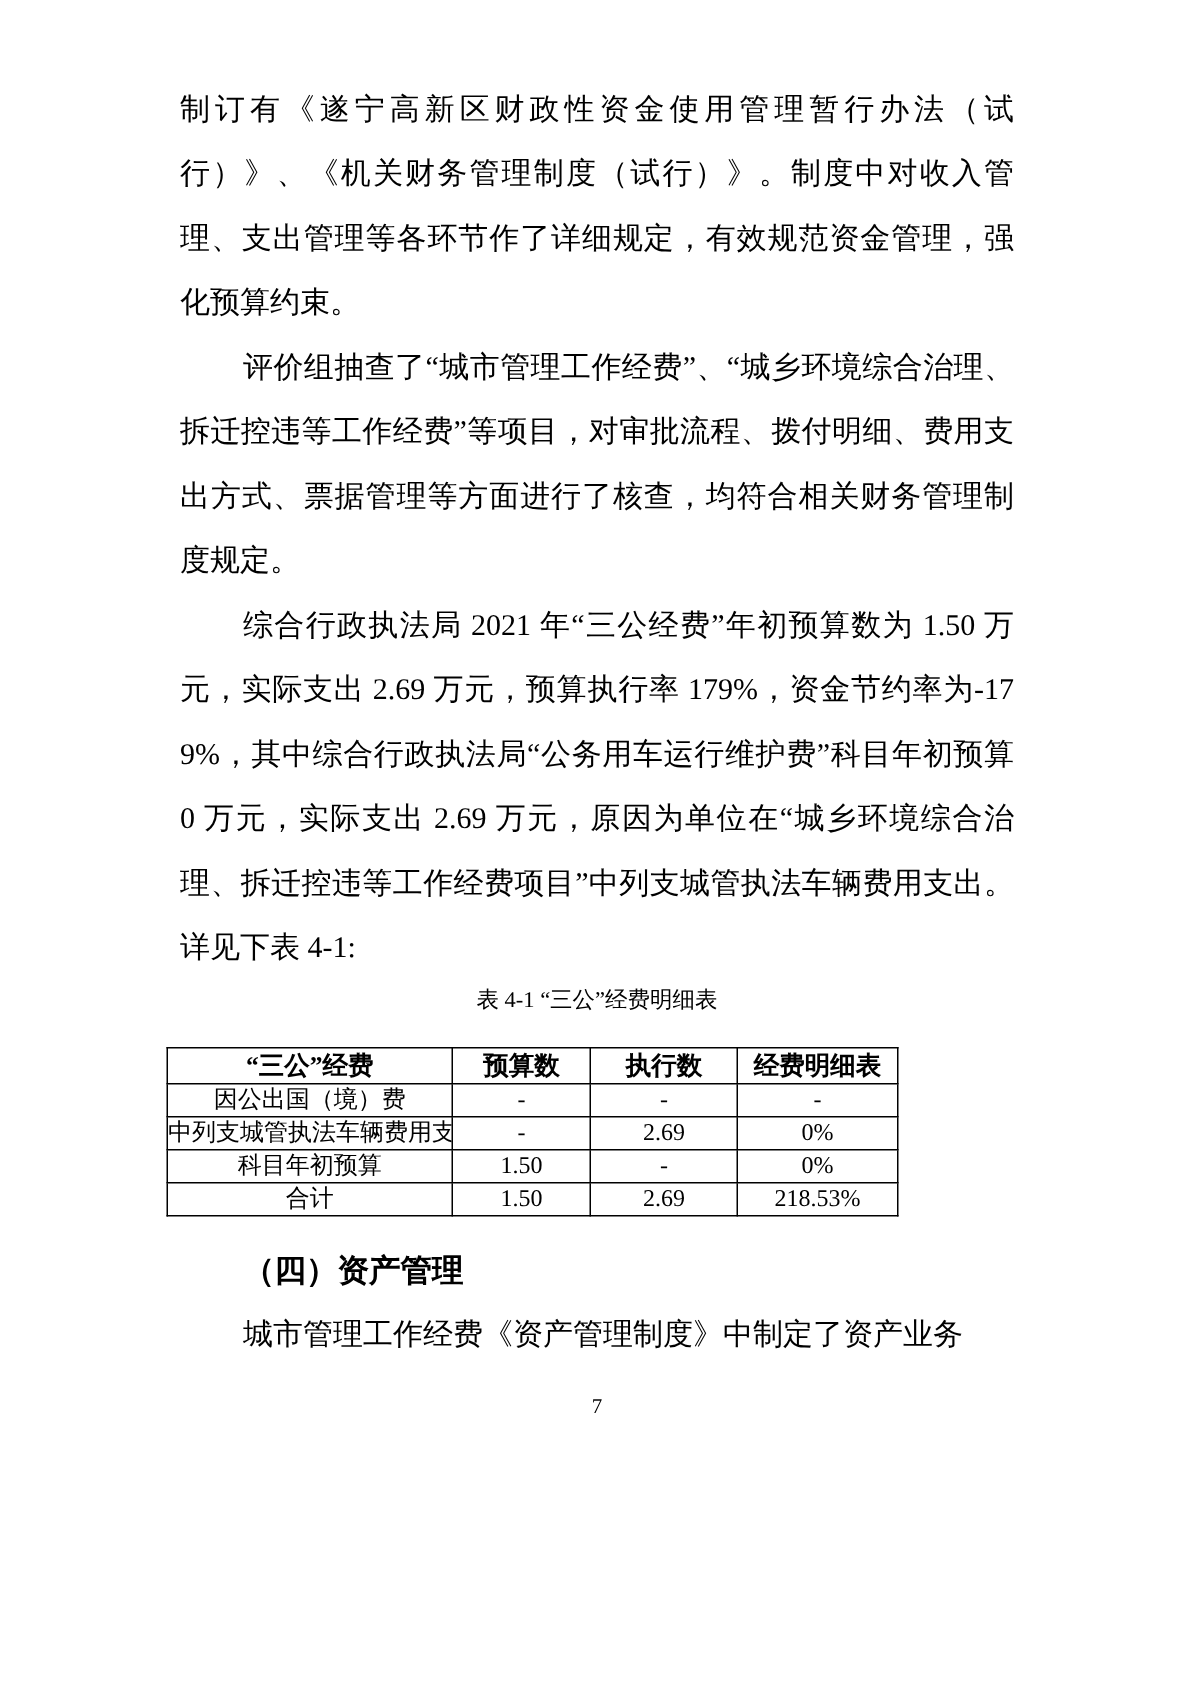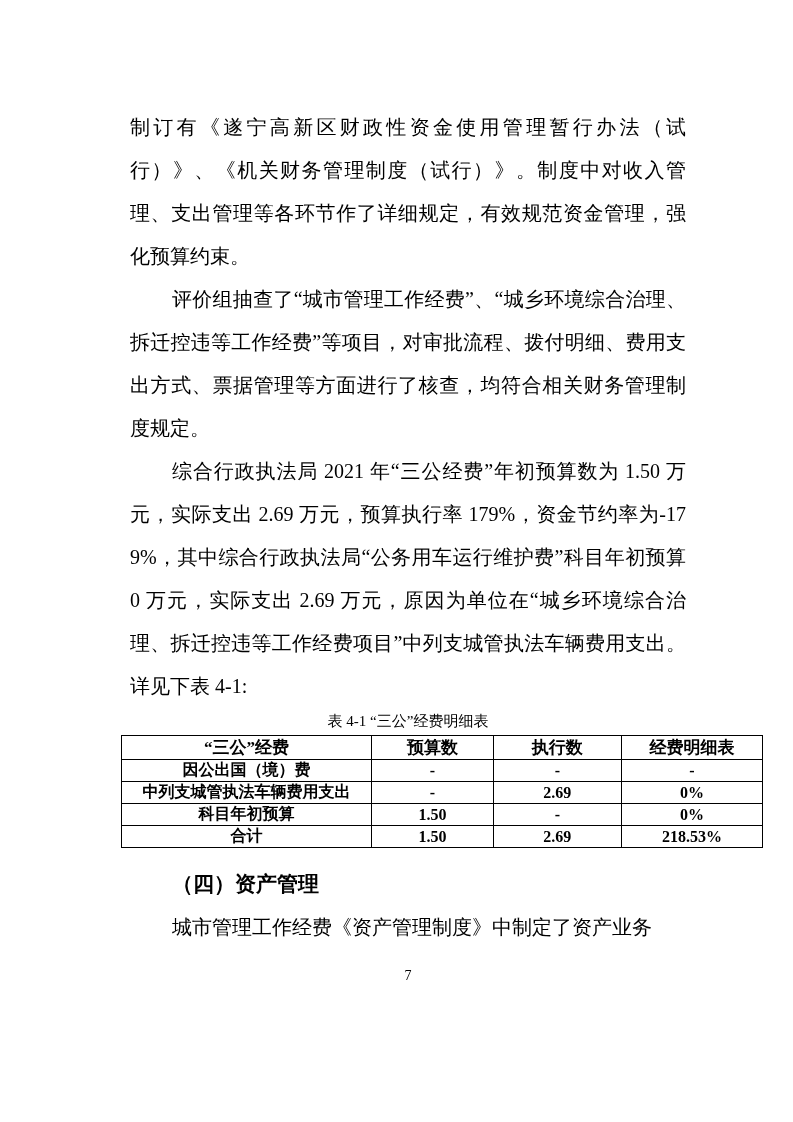--- a/index.html
+++ b/index.html
@@ -11,24 +11,24 @@
     position: relative;
     width: 793px;
     height: 1122px;
     background: #ffffff;
     color: #000000;
     font-family: "Liberation Serif", "DejaVu Serif", serif;
     overflow: hidden;
   }
   .content {
     position: absolute;
-    left: 130px;
+    left: 120px;
     top: 0;
     width: 556px;
-    padding-top: 106px;
+    padding-top: 52px;
   }
   .body-text {
     font-size: 20px;
     line-height: 43px;
     text-align: justify;
     margin: 0;
     word-break: break-all;
   }
   .indent {
     text-indent: 42px;
@@ -52,43 +52,43 @@
     margin: 0;
   }
   .unit-note {
     font-size: 17px;
     font-weight: bold;
     text-align: right;
     line-height: 24px;
     margin: 0;
   }
   table.expense {
-    width: 642px;
+    width: 488px;
     margin-left: -9px;
-    margin-top: 1px;
+    margin-top: 18px;
     border-collapse: collapse;
     table-layout: fixed;
   }
   table.expense th,
   table.expense td {
     border: 1px solid #000000;
     text-align: center;
     vertical-align: middle;
     padding: 0;
     overflow: hidden;
     white-space: nowrap;
   }
   table.expense th {
     font-size: 17px;
     font-weight: bold;
     height: 23px;
   }
   table.expense td {
     font-size: 16px;
-    font-weight: bold;
+    font-weight: normal;
     height: 21px;
   }
   .page-number {
     text-align: center;
     font-size: 14px;
     line-height: 20px;
     margin-top: 17px;
   }
 </style>
 </head>

